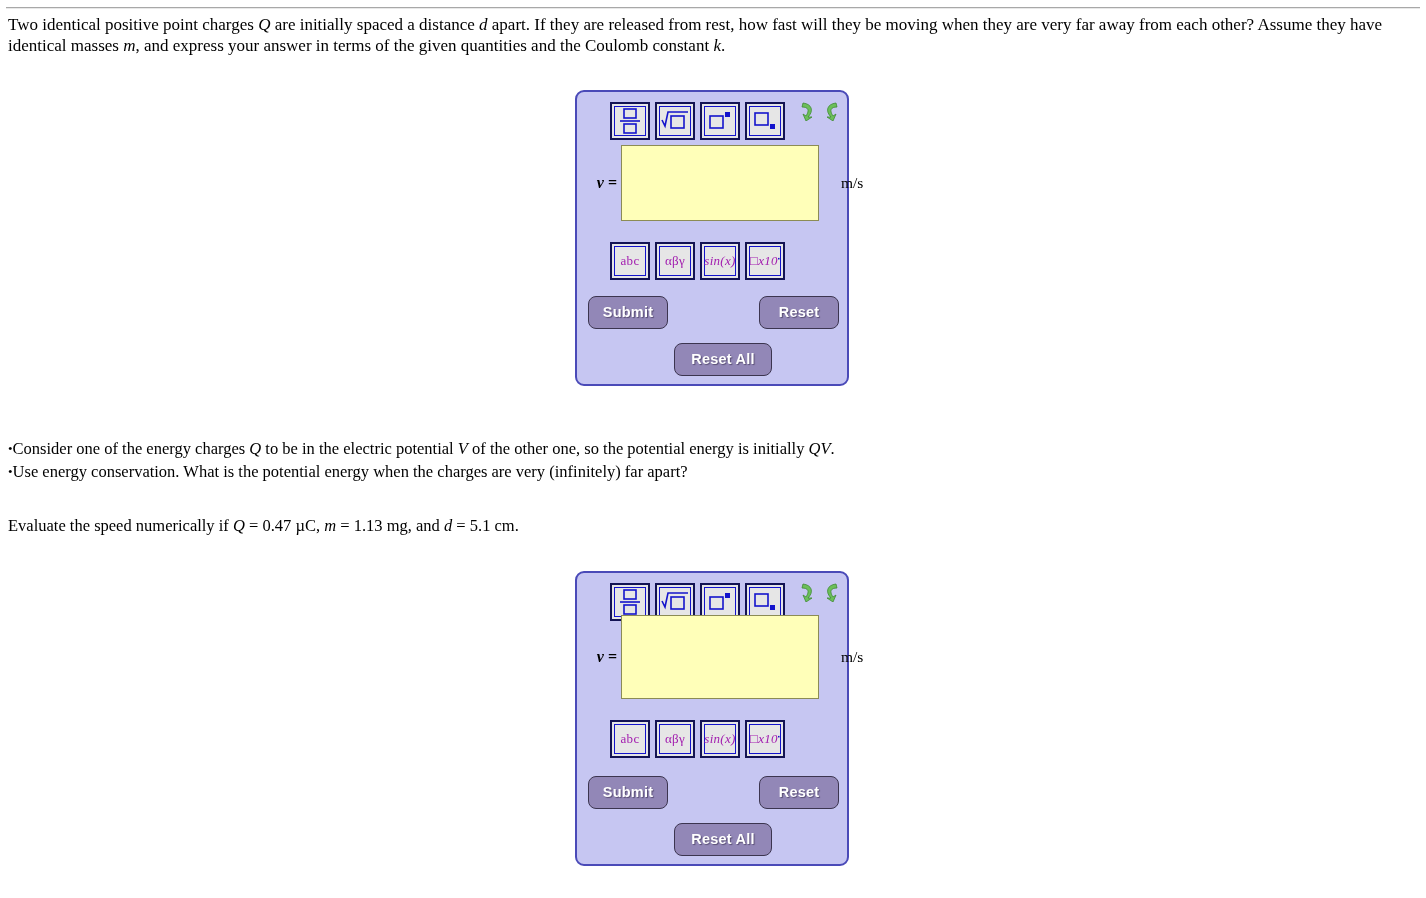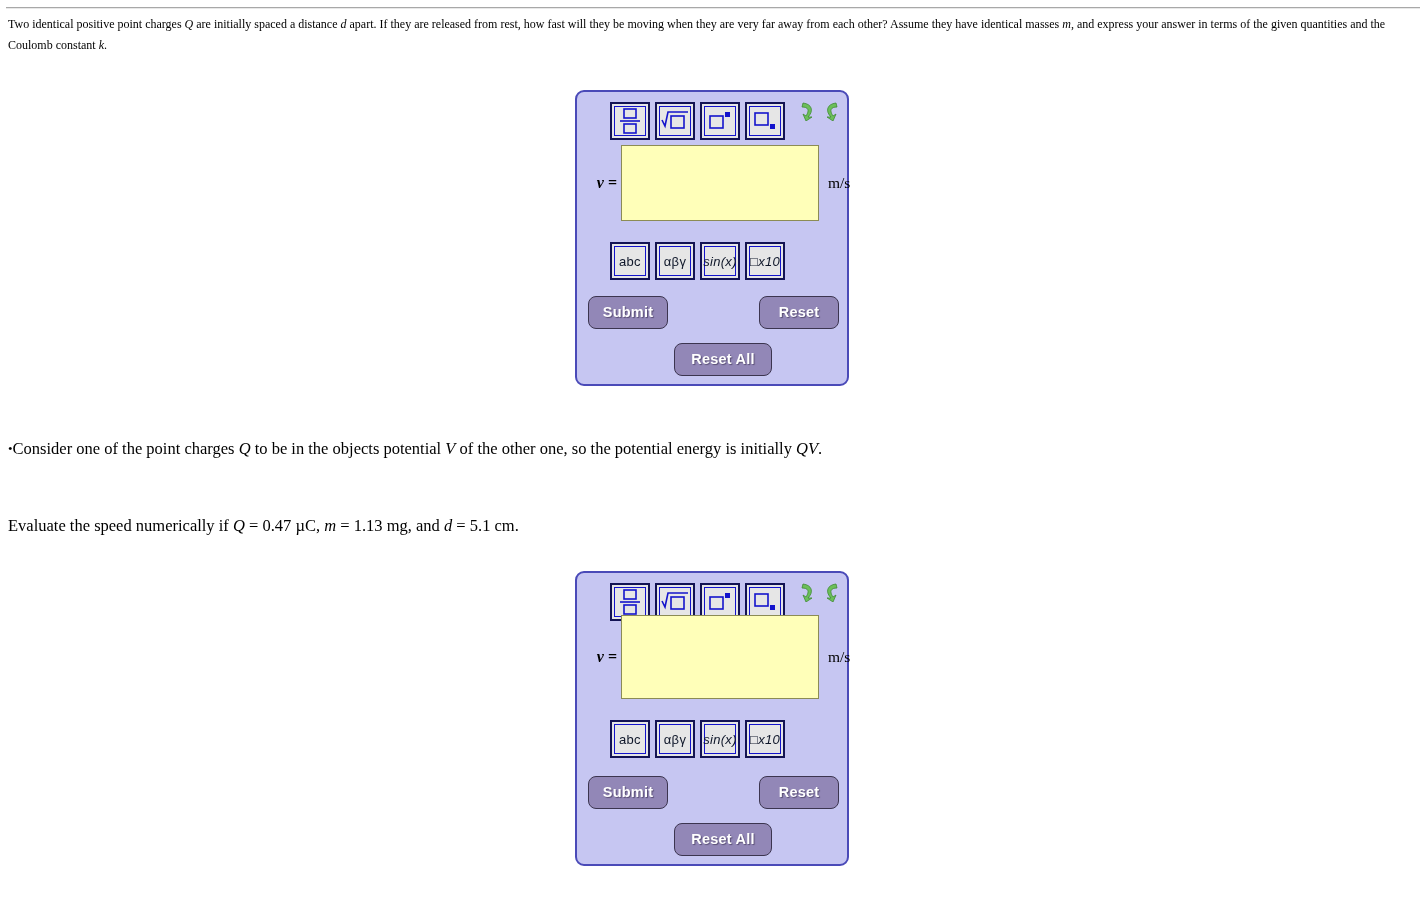--- a/index.html
+++ b/index.html
@@ -24,21 +24,21 @@
     height: 0;
     border-top: 1px solid #a8a8a8;
     border-bottom: 1px solid #e8e8e8;
   }
 
   .prompt {
     position: absolute;
     left: 8px;
     top: 14px;
     width: 1412px;
-    font-size: 12px;
+    font-size: 17px;
     line-height: 21px;
     text-align: left;
   }
 
   .hints {
     position: absolute;
     left: 8px;
     top: 438px;
     width: 1100px;
     font-size: 16.5px;
@@ -91,23 +91,23 @@
   .mbtn-in {
     position: absolute;
     left: 2px; top: 2px; right: 2px; bottom: 2px;
     border: 1.5px solid #1414cc;
     display: flex;
     align-items: center;
     justify-content: center;
   }
   .mbtn svg { display: block; }
   .mbtn-txt {
-    font-family: Liberation Sans, sans-serif;
+    font-family: Liberation Serif, serif;
     font-size: 13px;
-    color: #0f172a;
+    color: #a21caf;
     letter-spacing: 0.3px;
   }
   .mbtn-txt.ital { font-style: italic; }
 
   .undo-redo {
     position: absolute;
     left: 222px;
     top: 8px;
     display: flex;
     gap: 7px;
@@ -140,21 +140,21 @@
     border: 1.5px solid #8c8c55;
     box-sizing: border-box;
     flex: none;
   }
   #widget-1 .answer-box { width: 198px; height: 76px; }
   #widget-2 .answer-box { width: 198px; height: 84px; }
 
   .unit {
     font-family: "Liberation Serif", serif;
     font-size: 15.5px;
-    padding-left: 9px;
+    padding-left: 22px;
     flex: none;
   }
 
   .row-bottom {
     position: absolute;
     left: 610px;
     display: flex;
     gap: 5px;
   }
   #widget-1 .row-bottom { left: 33px; top: 150px; }
@@ -279,21 +279,24 @@
 
   <div class="actions">
     <div class="pbtn pbtn-submit">Submit</div>
     <div class="pbtn pbtn-reset">Reset</div>
     <div class="pbtn pbtn-resetall">Reset All</div>
   </div>
 </div>
 
 <div class="hints">
   <div class="hint-line">
-    <span class="bullet">•</span><span>Consider one of the point charges </span><i>Q</i><span> to be in the objects potential </span><i>V</i><span> of the other one, so the potential energy is initially </span><i>QV</i><span>.</span>
+    <span class="bullet">•</span><span>Consider one of the energy charges </span><i>Q</i><span> to be in the electric potential </span><i>V</i><span> of the other one, so the potential energy is initially </span><i>QV</i><span>.</span>
+  </div>
+  <div class="hint-line">
+    <span class="bullet">•</span><span>Use energy conservation. What is the potential energy when the charges are very (infinitely) far apart?</span>
   </div>
 </div>
 
 <div class="evaluate">
   <span>Evaluate the speed numerically if </span><i>Q</i><span> = 0.47 µC, </span><i>m</i><span> = 1.13 mg, and </span><i>d</i><span> = 5.1 cm.</span>
 </div>
 
 <div class="widget" id="widget-2">
 
   <div class="row-top">

